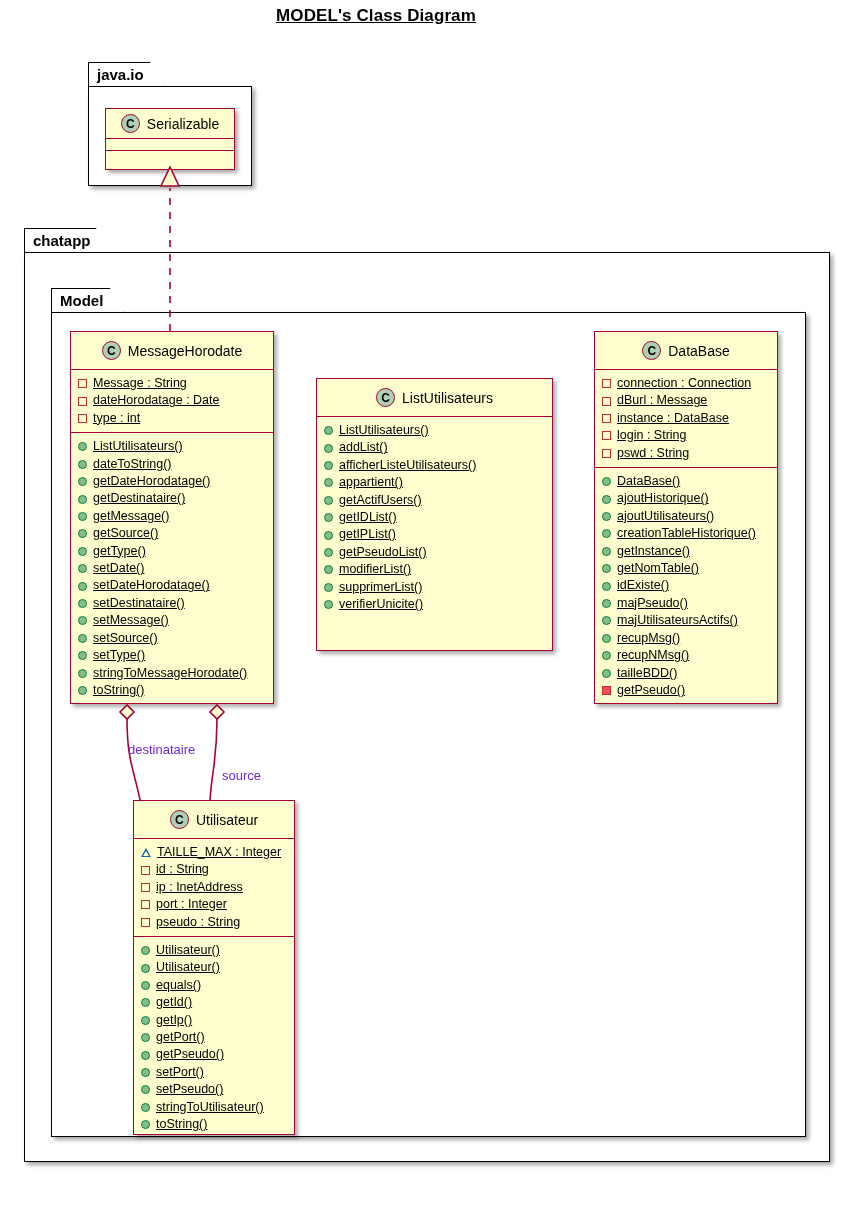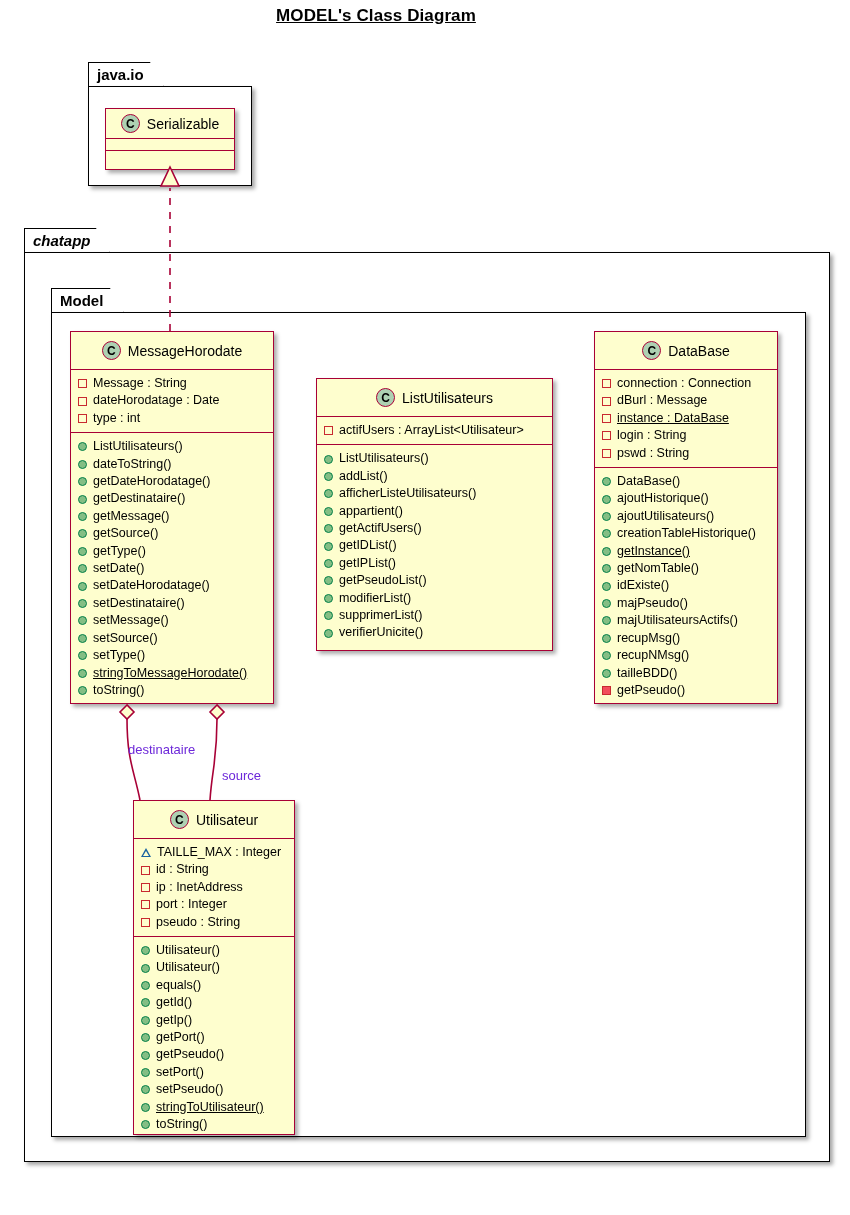--- a/index.html
+++ b/index.html
@@ -85,20 +85,21 @@
     align-items: center;
     justify-content: center;
     line-height: 1;
     flex: 0 0 auto;
   }
   .class-name { white-space: nowrap; }
 
   .compartment {
     padding: 5px 6px 5px 7px;
     border-bottom: 1.5px solid #A80036;
+    text-decoration: underline;
   }
   .compartment:last-child { border-bottom: none; }
   .compartment.empty { height: 11px; padding: 0; }
 
   .member {
     display: flex;
     align-items: center;
     gap: 6px;
     line-height: 17.4px;
     white-space: nowrap;
@@ -180,21 +181,21 @@
 
 <div class="uml-class" style="left:105px; top:108px; width:130px; height:62px;">
   <div class="class-header" style="padding:5px 10px;">
     <span class="class-icon">C</span>
     <span class="class-name">Serializable</span>
   </div>
   <div class="compartment empty"></div>
   <div class="compartment empty"></div>
 </div>
 
-<div class="package-tab" style="left:24px; top:228px; width:86px; height:25px;font-style:italic;">chatapp</div>
+<div class="package-tab" style="left:24px; top:228px; width:86px; height:25px;">chatapp</div>
 <div class="package" style="left:24px; top:252px; width:806px; height:910px;"></div>
 
 <div class="package-tab" style="left:51px; top:288px; width:73px; height:25px;">Model</div>
 <div class="package" style="left:51px; top:312px; width:755px; height:825px;"></div>
 
 <div class="uml-class" style="left:70px; top:331px; width:204px; height:373px;">
   <div class="class-header tall">
     <span class="class-icon">C</span>
     <span class="class-name">MessageHorodate</span>
   </div>
@@ -273,26 +274,20 @@
         <span class="vis method-public"></span>
         <span class="member-label">toString()</span>
       </div>
   </div>
 </div>
 
 <div class="uml-class" style="left:316px; top:378px; width:237px; height:273px;">
   <div class="class-header tall">
     <span class="class-icon">C</span>
     <span class="class-name">ListUtilisateurs</span>
-  </div>
-  <div class="compartment">
-    <div class="member">
-        <span class="vis field-private"></span>
-        <span class="member-label">actifUsers : ArrayList&lt;Utilisateur&gt;</span>
-      </div>
   </div>
   <div class="compartment">
     <div class="member">
         <span class="vis method-public"></span>
         <span class="member-label">ListUtilisateurs()</span>
       </div>
     <div class="member">
         <span class="vis method-public"></span>
         <span class="member-label">addList()</span>
       </div>

